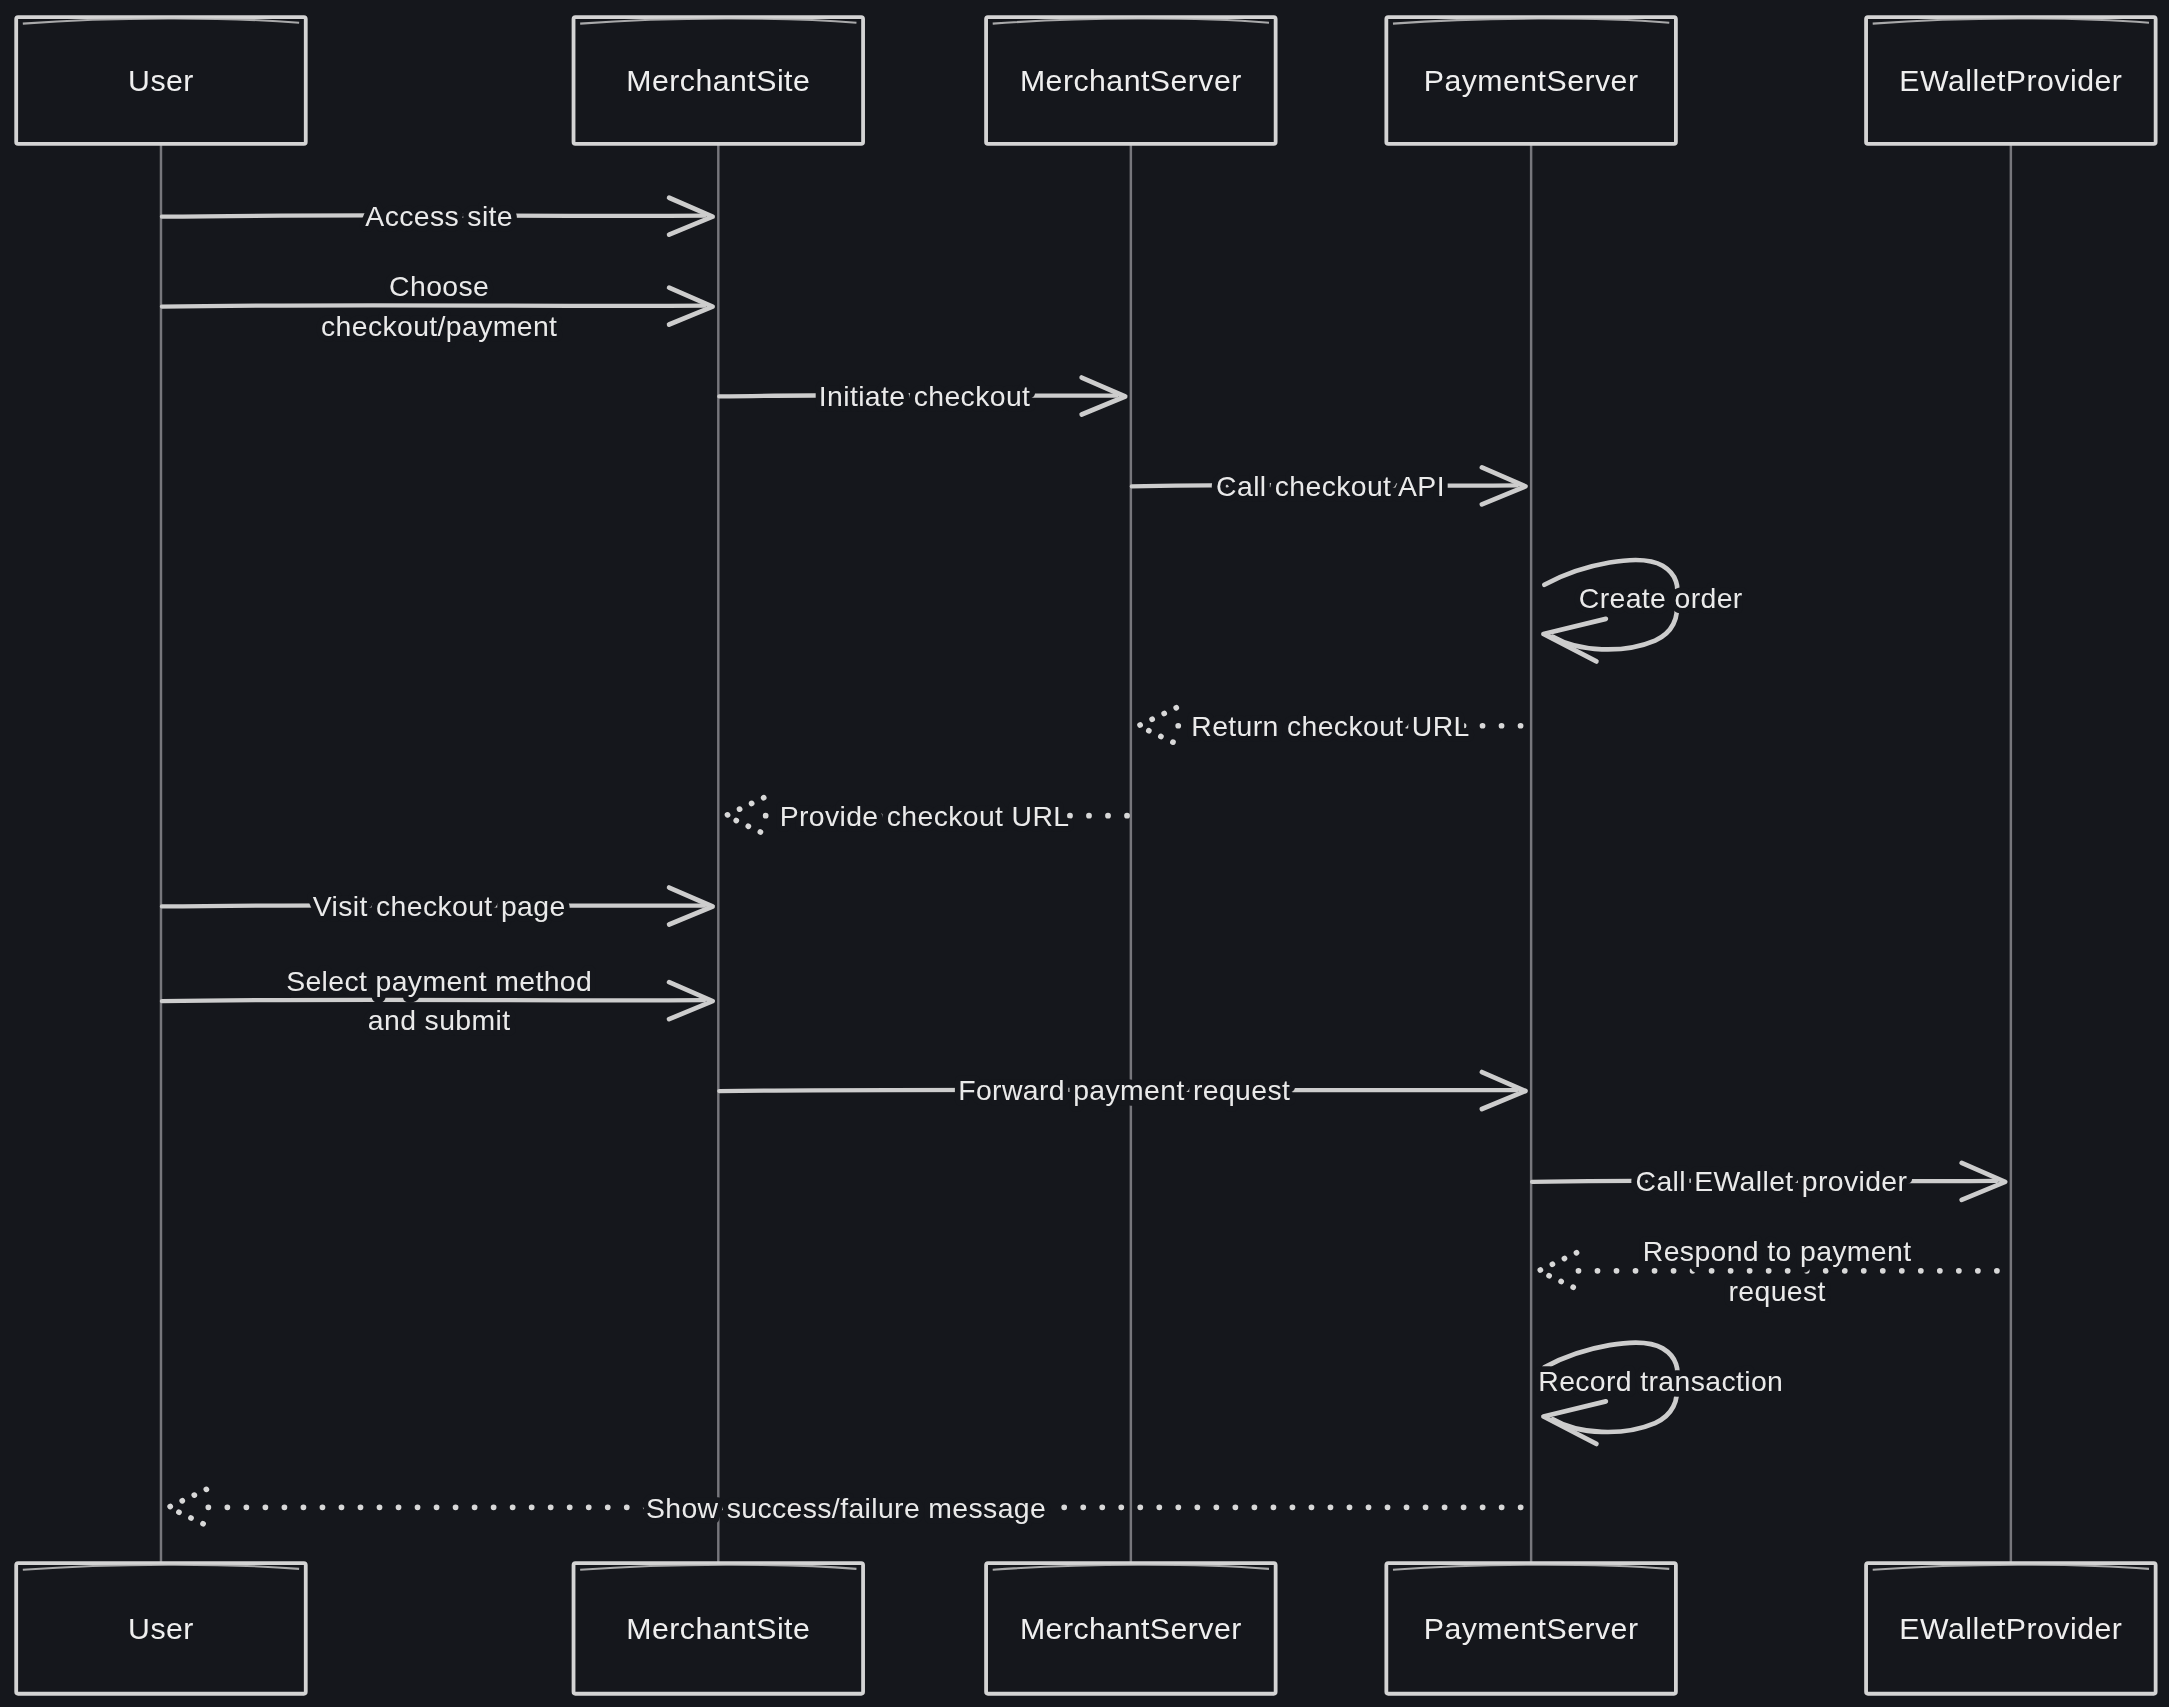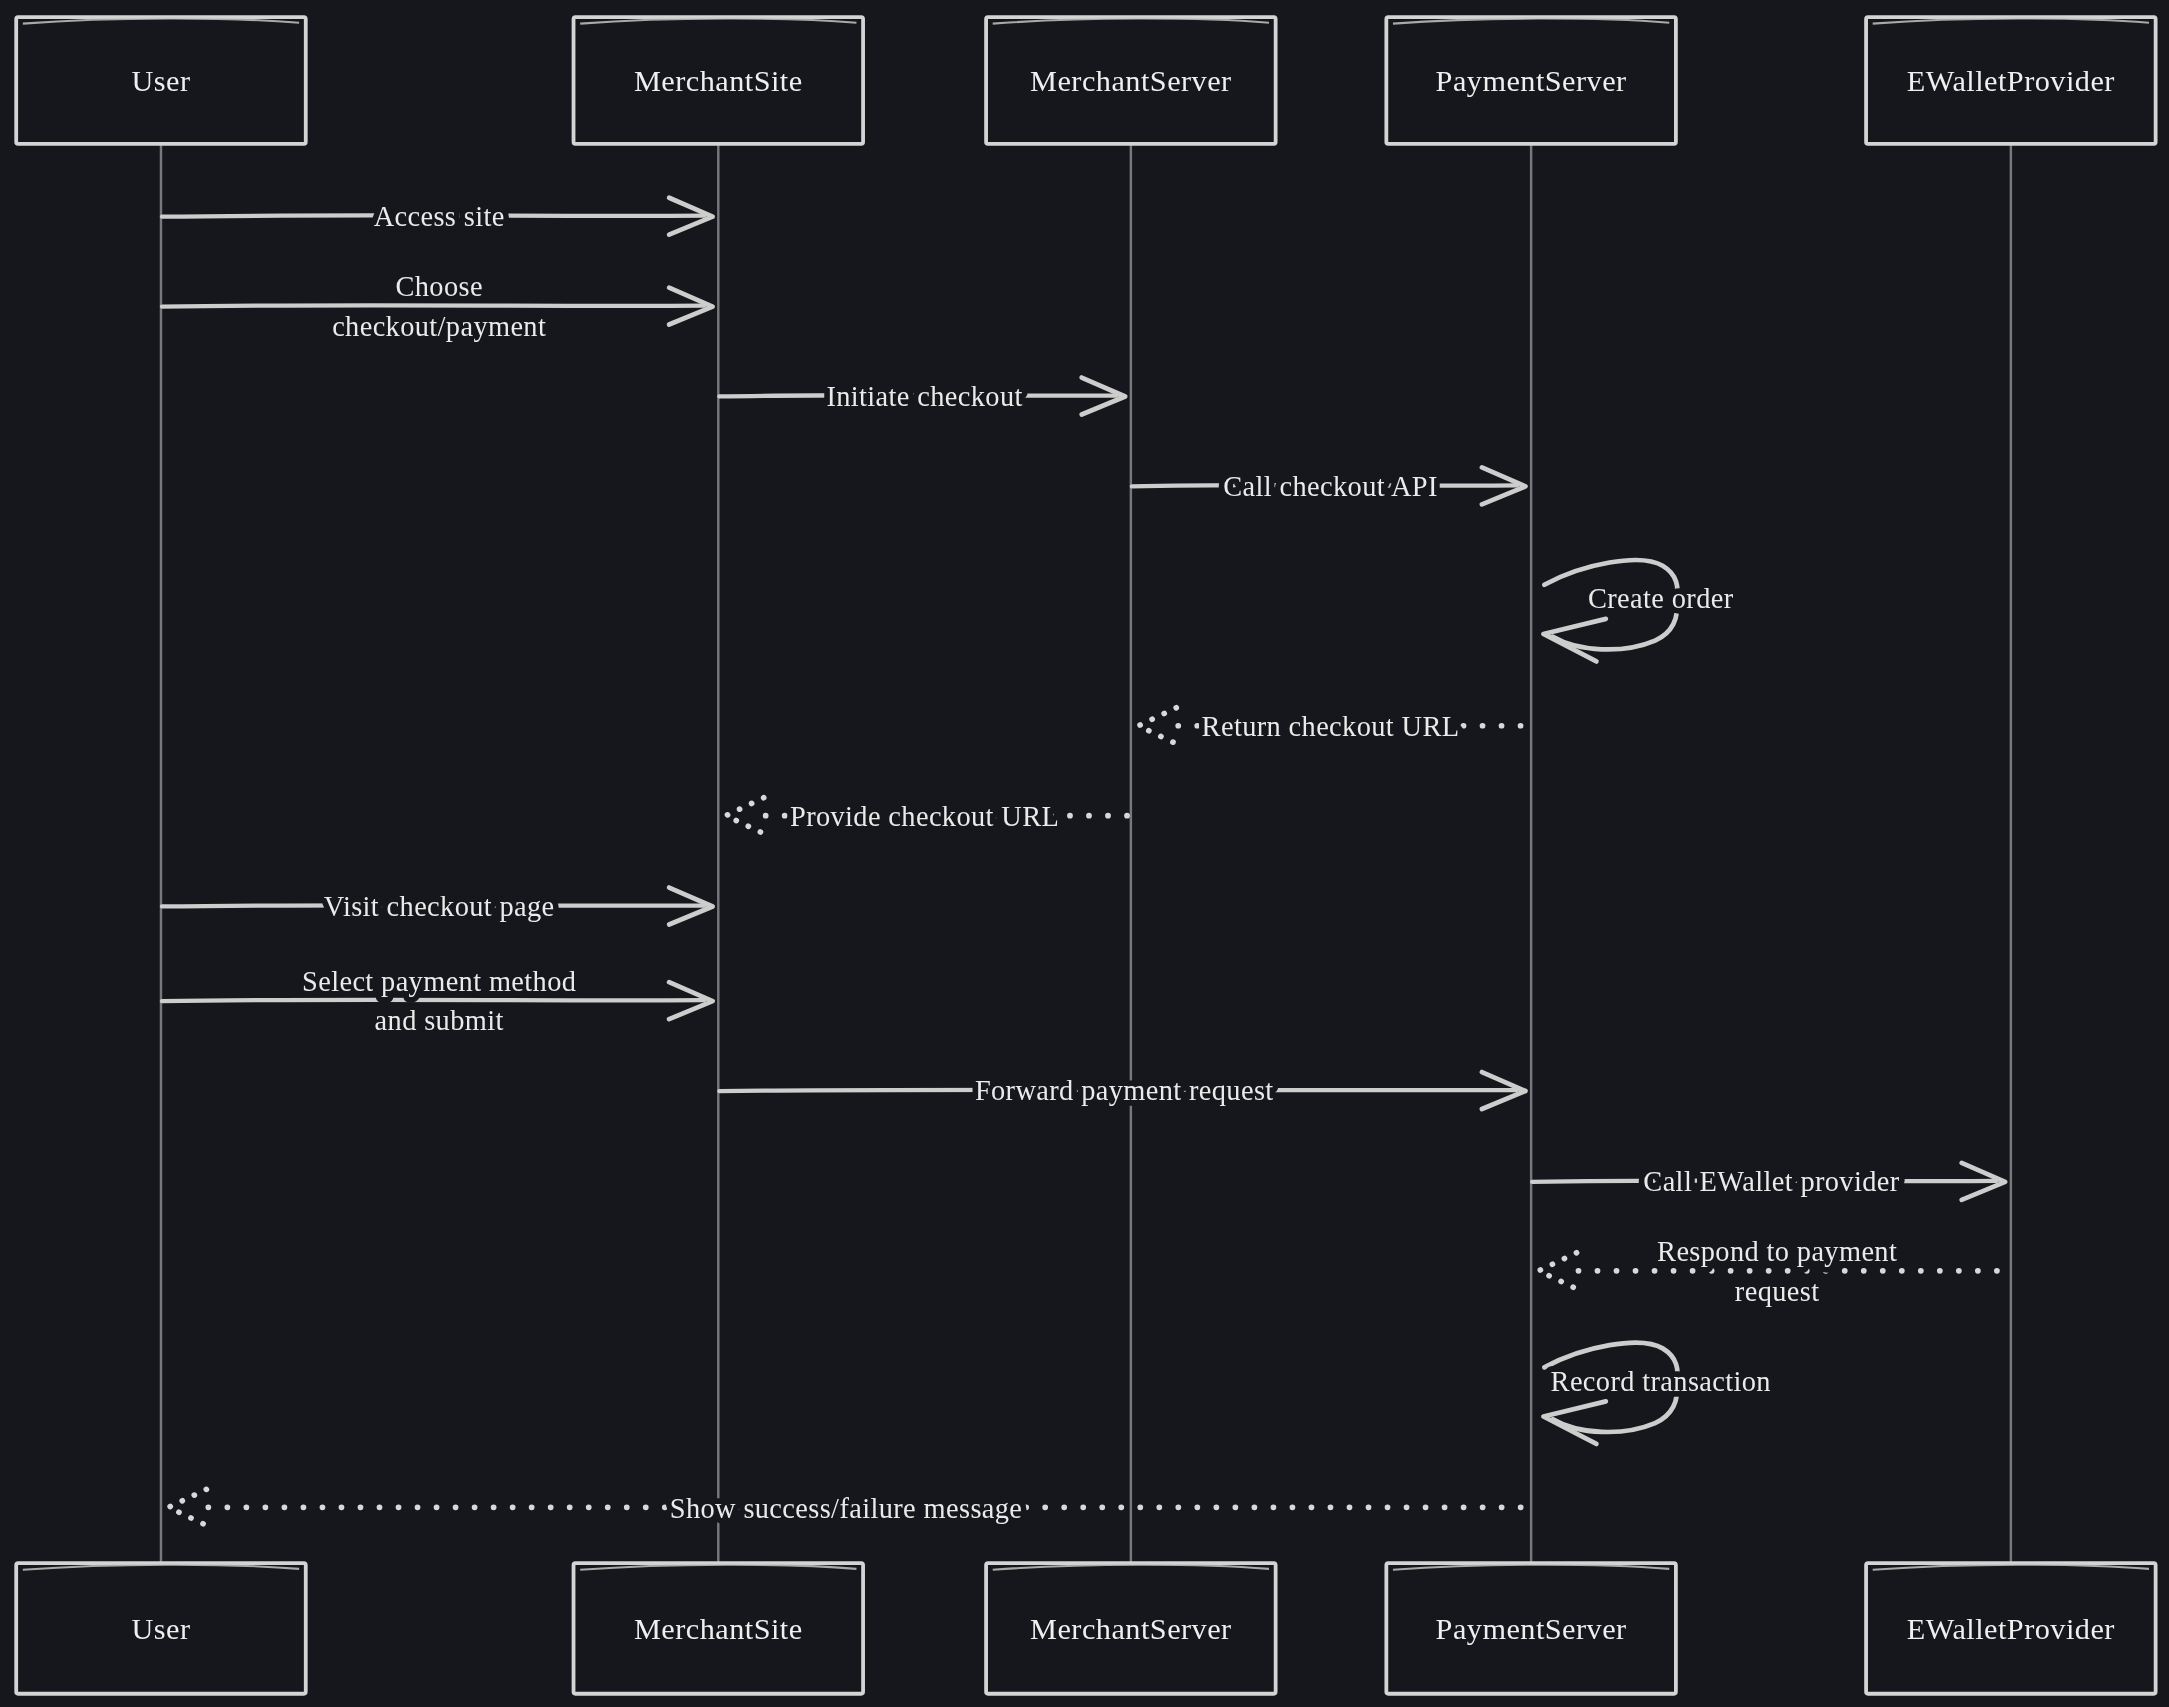--- a/index.html
+++ b/index.html
@@ -1,17 +1,17 @@
 <!DOCTYPE html>
 <html style="font-size:15px"><head>
 <meta charset="utf-8">
 <style>
   html,body{margin:0;padding:0;background:#15171c;}
   .stage{position:relative;width:2169px;height:1707px;background:#15171c;overflow:hidden;
-         font-family:Liberation Serif, serif;}
+         font-family:Liberation Sans, sans-serif;}
   svg{display:block}
   .actor-rect{fill:#15171c;stroke:#d4d4d4;stroke-width:4;}
   .actor-edge{stroke:#c3c3c3;stroke-width:2.2;fill:none;opacity:.85;}
   .actor-label{fill:#efefef;font-size:32px;text-anchor:middle;letter-spacing:.5px;}
   .lifeline{stroke:#77777c;stroke-width:2.6;}
   .shaft{stroke:#cdcdcd;stroke-width:4.5;fill:none;stroke-linecap:round;}
   .head{stroke:#cdcdcd;stroke-width:5;fill:none;stroke-linecap:round;stroke-linejoin:round;}
   .dotline{stroke:#d8d8d8;stroke-width:6;fill:none;stroke-linecap:round;stroke-dasharray:0.1 20;}
   .dothead{stroke:#d8d8d8;stroke-width:6;fill:none;stroke-linecap:round;stroke-dasharray:0.1 14;}
   .loop{stroke:#cdcdcd;stroke-width:5;fill:none;stroke-linecap:round;}

